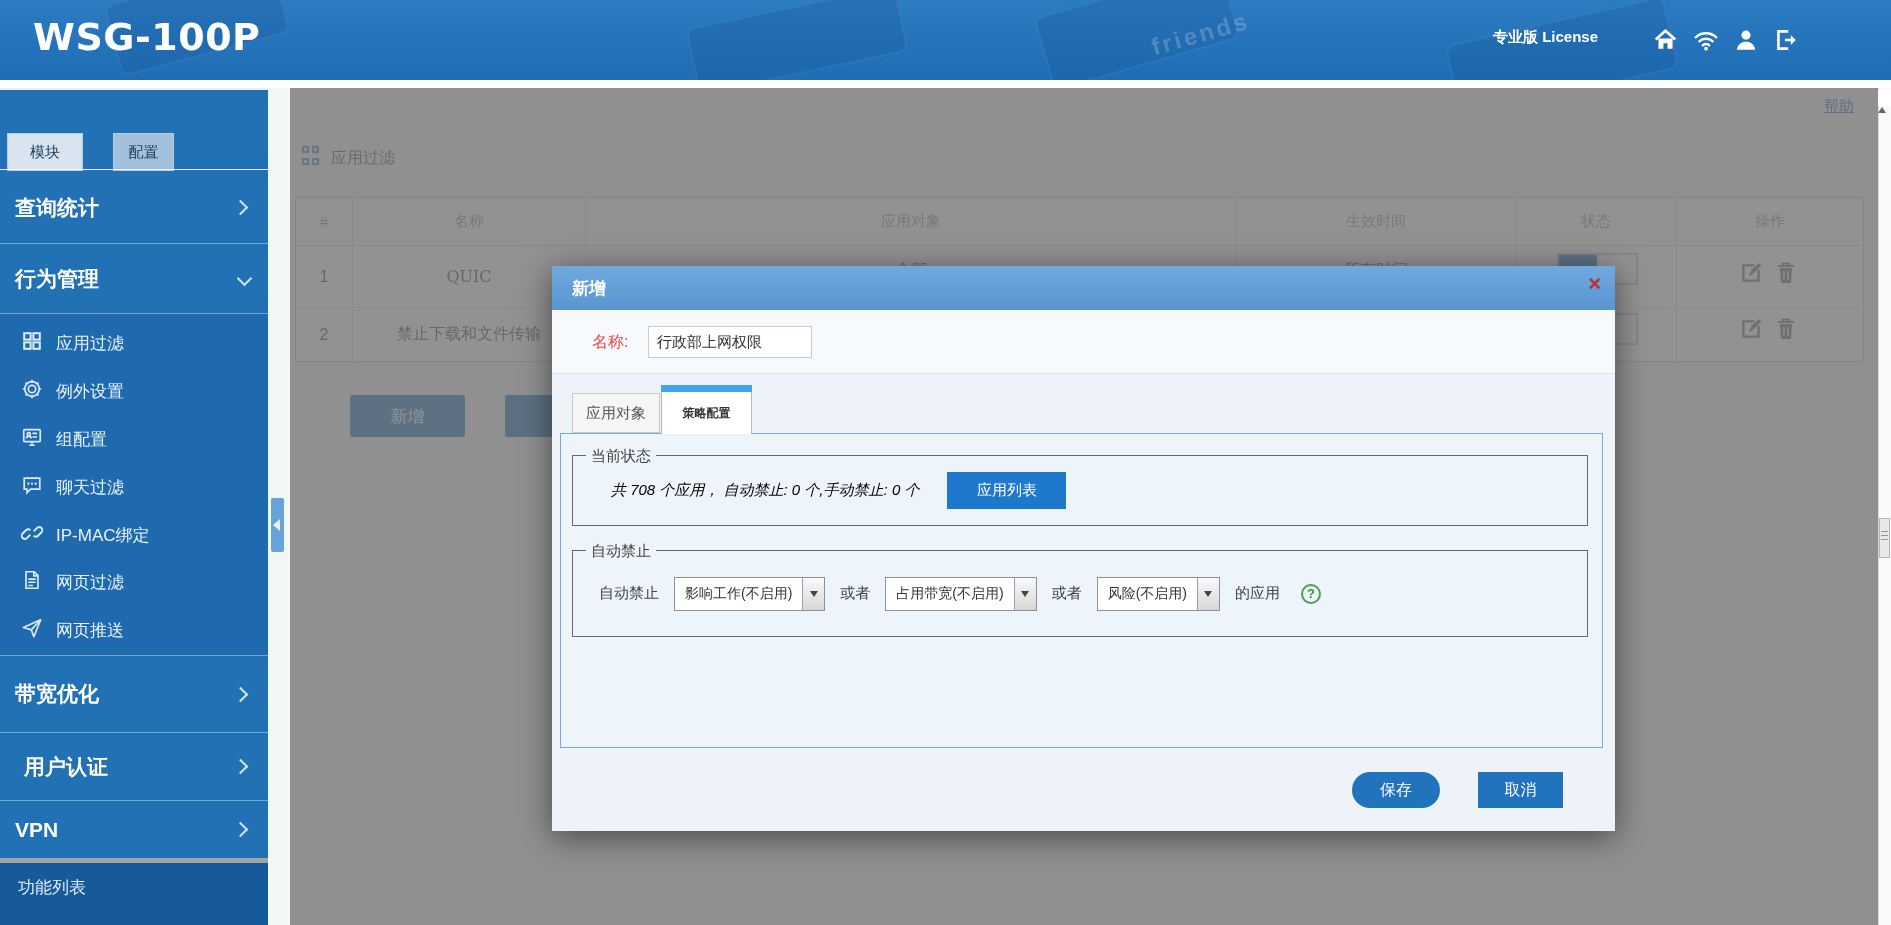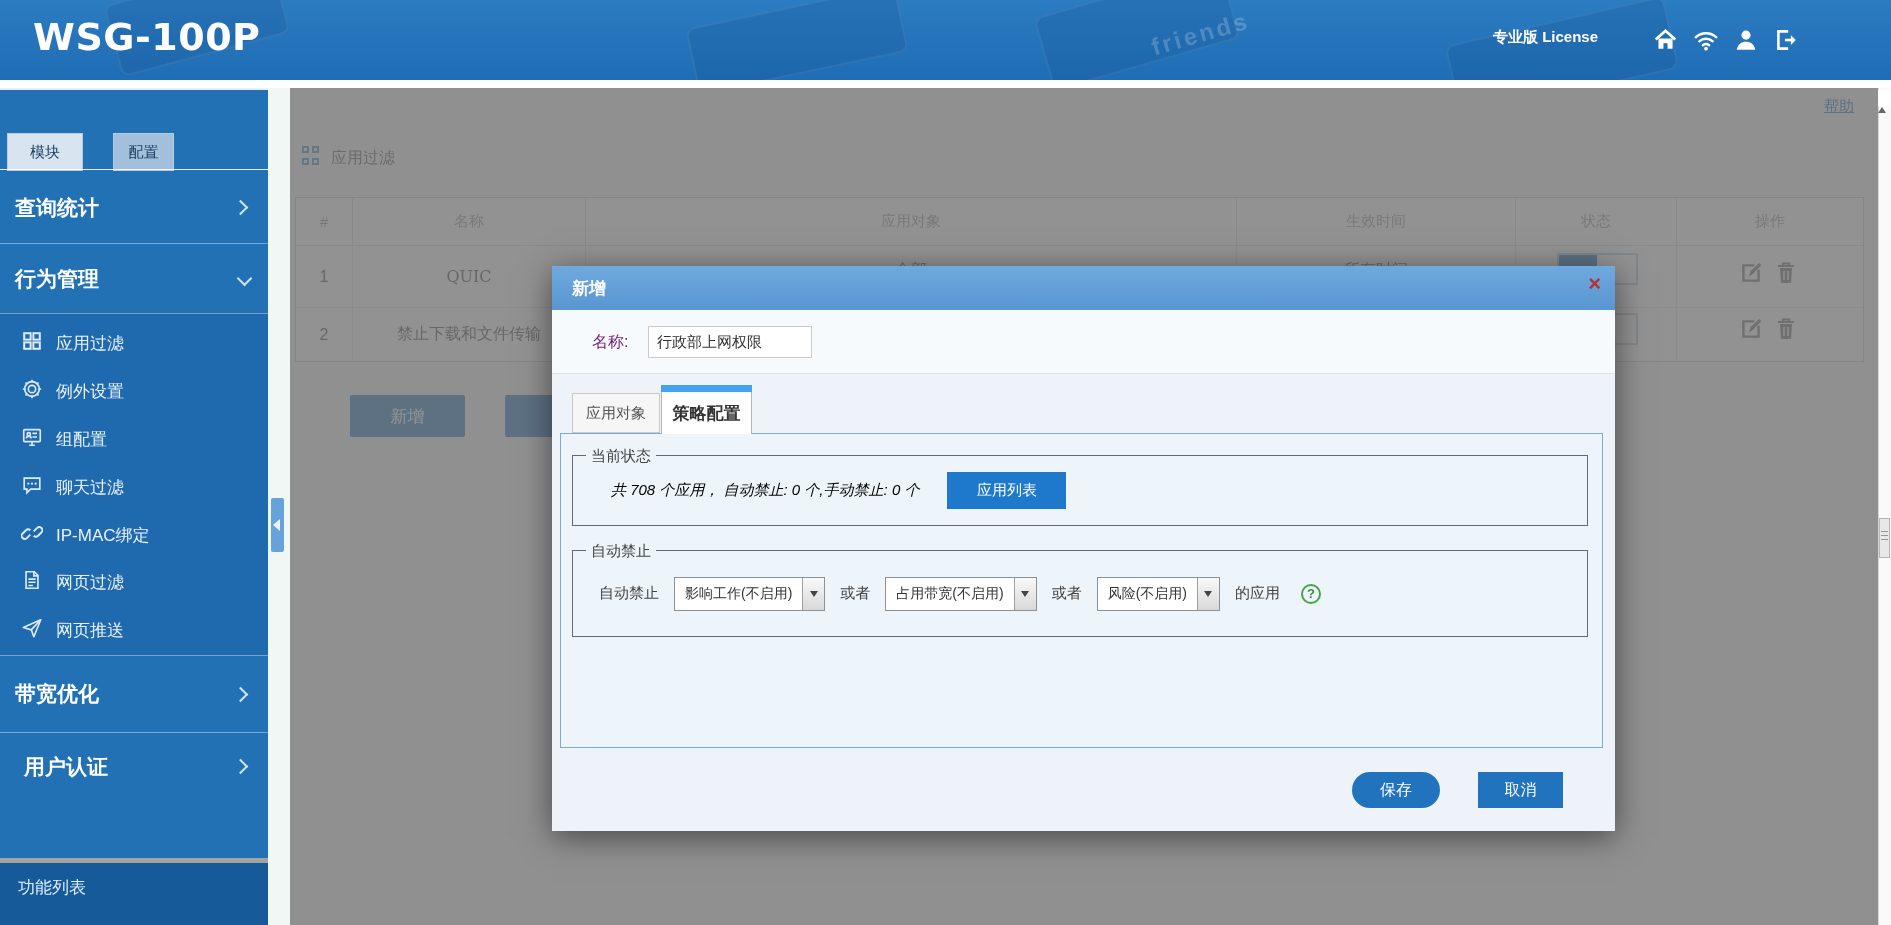--- a/index.html
+++ b/index.html
@@ -65,26 +65,26 @@
   .opicon{position:absolute;color:#777;}
   #newbtn,#hiddenbtn{width:115px;height:42px;background:#2e7cc3;color:#fff;font-size:17px;border-radius:2px;}
   #overlay{left:290px;top:88px;width:1588px;height:837px;background:rgba(110,110,110,.75);z-index:5;}
 
   
   #modal{left:552px;top:266px;width:1063px;height:565px;z-index:10;box-shadow:0 6px 30px rgba(0,0,0,.5);background:#edf3f9;}
   #mhead{position:absolute;left:0;top:0;width:100%;height:44px;background:linear-gradient(180deg,#6fa9de,#5995d1);}
   #mtitle{position:absolute;left:20px;top:0;height:44px;display:flex;align-items:center;font-size:17px;font-weight:bold;color:#fff;}
   #mclose{position:absolute;right:14px;top:7px;font-size:22px;font-weight:bold;color:#b8312f;cursor:pointer;line-height:1;}
   #mname{position:absolute;left:0;top:44px;width:100%;height:64px;background:#f6fafc;border-bottom:1px solid #dbe4ec;box-sizing:border-box;}
-  #mnamelabel{position:absolute;left:40px;top:0;height:64px;display:flex;align-items:center;font-size:16px;color:#701a75;}
+  #mnamelabel{position:absolute;left:40px;top:0;height:64px;display:flex;align-items:center;font-size:16px;color:#ef4444;}
   #mnameinput{position:absolute;left:96px;top:16px;width:164px;height:32px;border:1px solid #c6ccd2;font-size:15px;color:#333;padding:0 8px;box-sizing:border-box;font-family:"Liberation Sans",sans-serif;}
   #mtab1{position:absolute;left:20px;top:127px;width:88px;height:40px;background:#f6f6f6;border:1px solid #c9c9c9;box-sizing:border-box;font-size:15px;color:#555;}
   #mtab2{position:absolute;left:109px;top:119px;width:91px;height:49px;z-index:2;}
   #mtab2 .cap{height:7px;background:#42a3f0;}
-  #mtab2 .bdy{height:42px;background:#fff;border:1px solid #b5b5b5;border-top:none;border-bottom:none;font-size:17px;font-weight:bold;color:#333;display:flex;align-items:center;justify-content:center;}
+  #mtab2 .bdy{height:42px;background:#fff;border:1px solid #b5b5b5;border-top:none;border-bottom:none;font-size:12px;font-weight:bold;color:#333;display:flex;align-items:center;justify-content:center;}
   #mpanel{position:absolute;left:8px;top:167px;width:1043px;height:315px;border:1px solid #79abd6;background:#edf4fa;box-sizing:border-box;}
   .fset{position:absolute;left:20px;width:1016px;border:1px solid #5f6a75;box-sizing:border-box;}
   .fset .legend{position:absolute;left:13px;top:-9px;background:#edf4fa;padding:0 5px;font-size:15px;color:#444;}
   #fset1{top:189px;height:71px;}
   #fset1 .row{height:100%;display:flex;align-items:center;padding-left:38px;}
   #fsummary{font-size:15px;color:#000000;font-style:italic;}
   #listbtn{width:119px;height:37px;background:#1e78cc;color:#fff;font-size:15px;margin-left:28px;}
   #fset2{top:284px;height:87px;}
   #fset2 .row{height:100%;display:flex;align-items:center;padding-left:26px;gap:15px;}
   .flabel{font-size:15px;color:#444;}
@@ -236,20 +236,24 @@
     </div>
 
     <div class="navsec" style="top:565px;height:77px;">
       <span>带宽优化</span>
       <span class="chev r"></span>
     </div>
     <div class="navsec" style="top:642px;height:68px;padding-left:24px;">
       <span>用户认证</span>
       <span class="chev r"></span>
     </div>
+    <div class="navsec" style="top:710px;height:58px;">
+      <span>VPN</span>
+      <span class="chev r"></span>
+    </div>
     <div id="sbfooter">功能列表</div>
   </div>
 
   <div class="abs" id="gapstrip"></div>
   <div class="abs" id="handle">
       <span class="tri"></span>
     </div>
 
   <div class="abs" id="contentbg"></div>
   <a class="abs" id="helplink">帮助</a>

